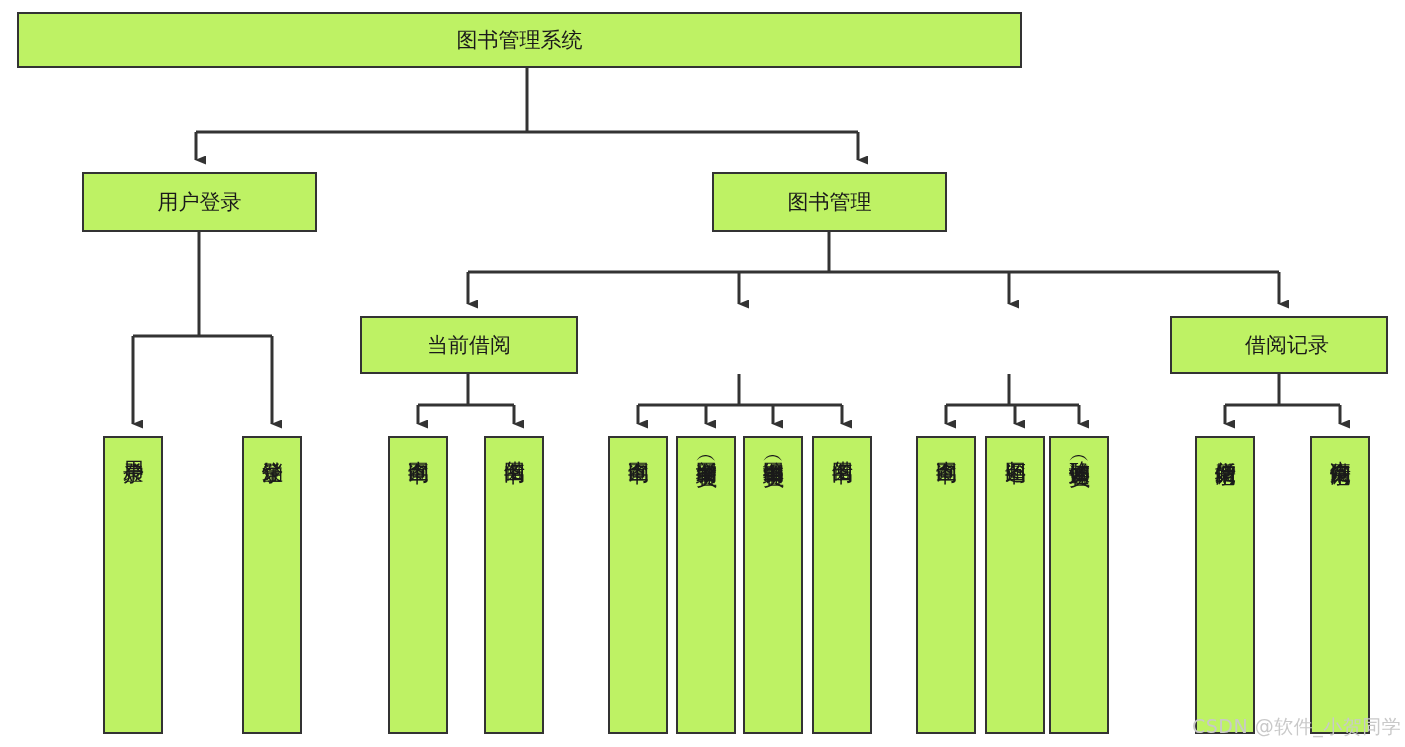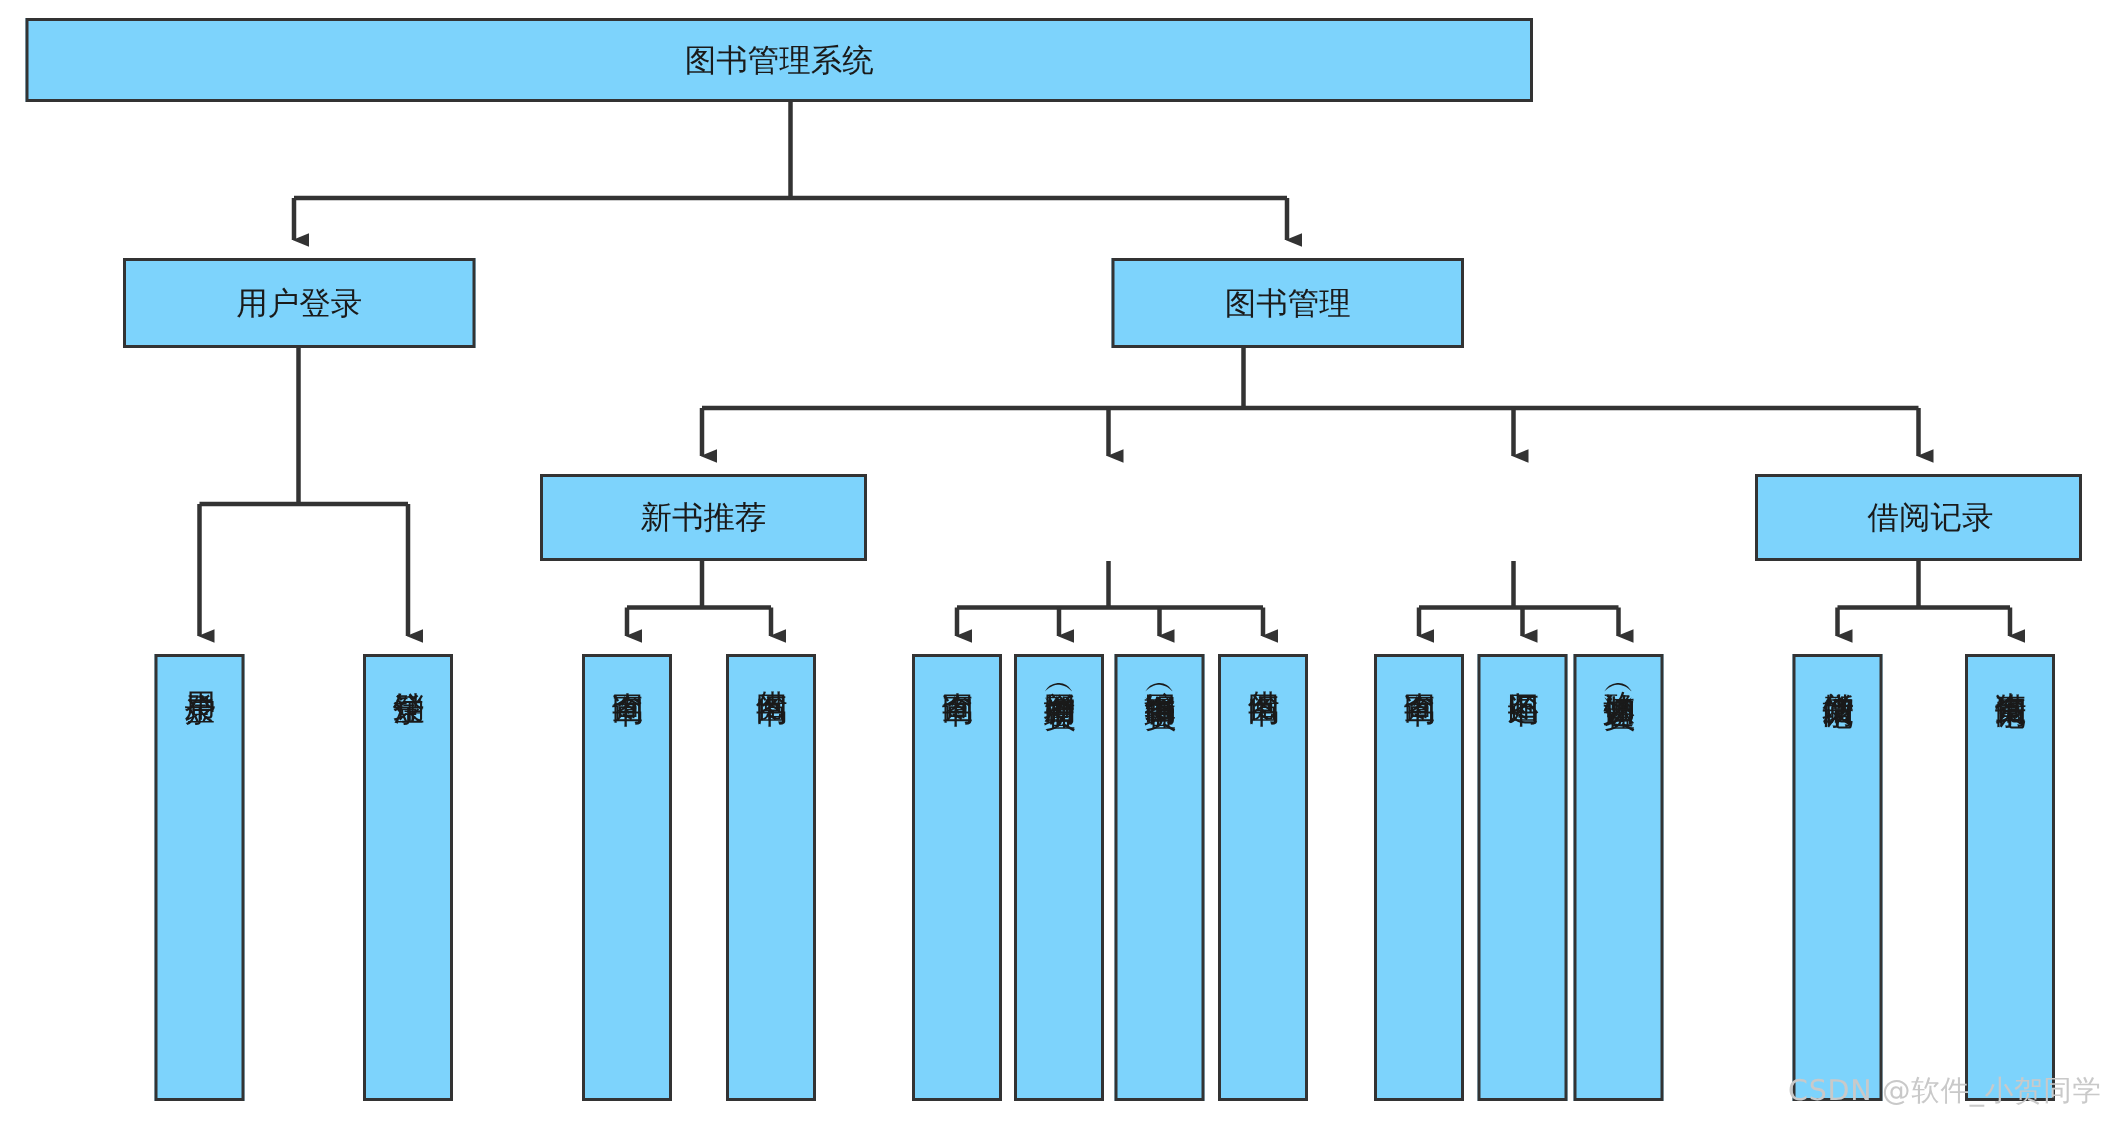--- a/index.html
+++ b/index.html
@@ -22,21 +22,21 @@
   svg.edges {
     position: absolute;
     top: 0;
     left: 0;
     width: 1405px;
     height: 747px;
   }
   .node {
     position: absolute;
     box-sizing: border-box;
-    background: #7dd3fc;
+    background: #bef264;
     border: 2px solid #333333;
     display: flex;
     align-items: center;
     justify-content: center;
     overflow: hidden;
   }
   .node .label {
     color: #1a1a1a;
     text-align: center;
     line-height: 1.18;
@@ -123,26 +123,26 @@
     </g>
   </svg>
 
   <div class="node root horiz" style="left:17px; top:12px; width:1005px; height:56px;">
     <span class="label">图书管理系统</span>
   </div>
 
   <div class="node horiz" style="left:82px; top:172px; width:235px; height:60px;">
     <span class="label">用户登录</span>
   </div>
-  <div class="node horiz" style="left:712px; top:172px; width:235px; height:60px;margin-left:29px;">
+  <div class="node horiz" style="left:712px; top:172px; width:235px; height:60px;">
     <span class="label">图书管理</span>
   </div>
 
   <div class="node horiz" style="left:360px; top:316px; width:218px; height:58px;">
-    <span class="label">新书推荐</span>
+    <span class="label">当前借阅</span>
   </div>
   <div class="node horiz" style="left:1170px; top:316px; width:218px; height:58px;padding-left:16px;">
     <span class="label">借阅记录</span>
   </div>
 
   <div class="node vert" style="left:103px; top:436px; width:60px; height:298px;">
     <span class="label">用户登录</span>
   </div>
   <div class="node vert" style="left:242px; top:436px; width:60px; height:298px;">
     <span class="label">注销登录</span>

